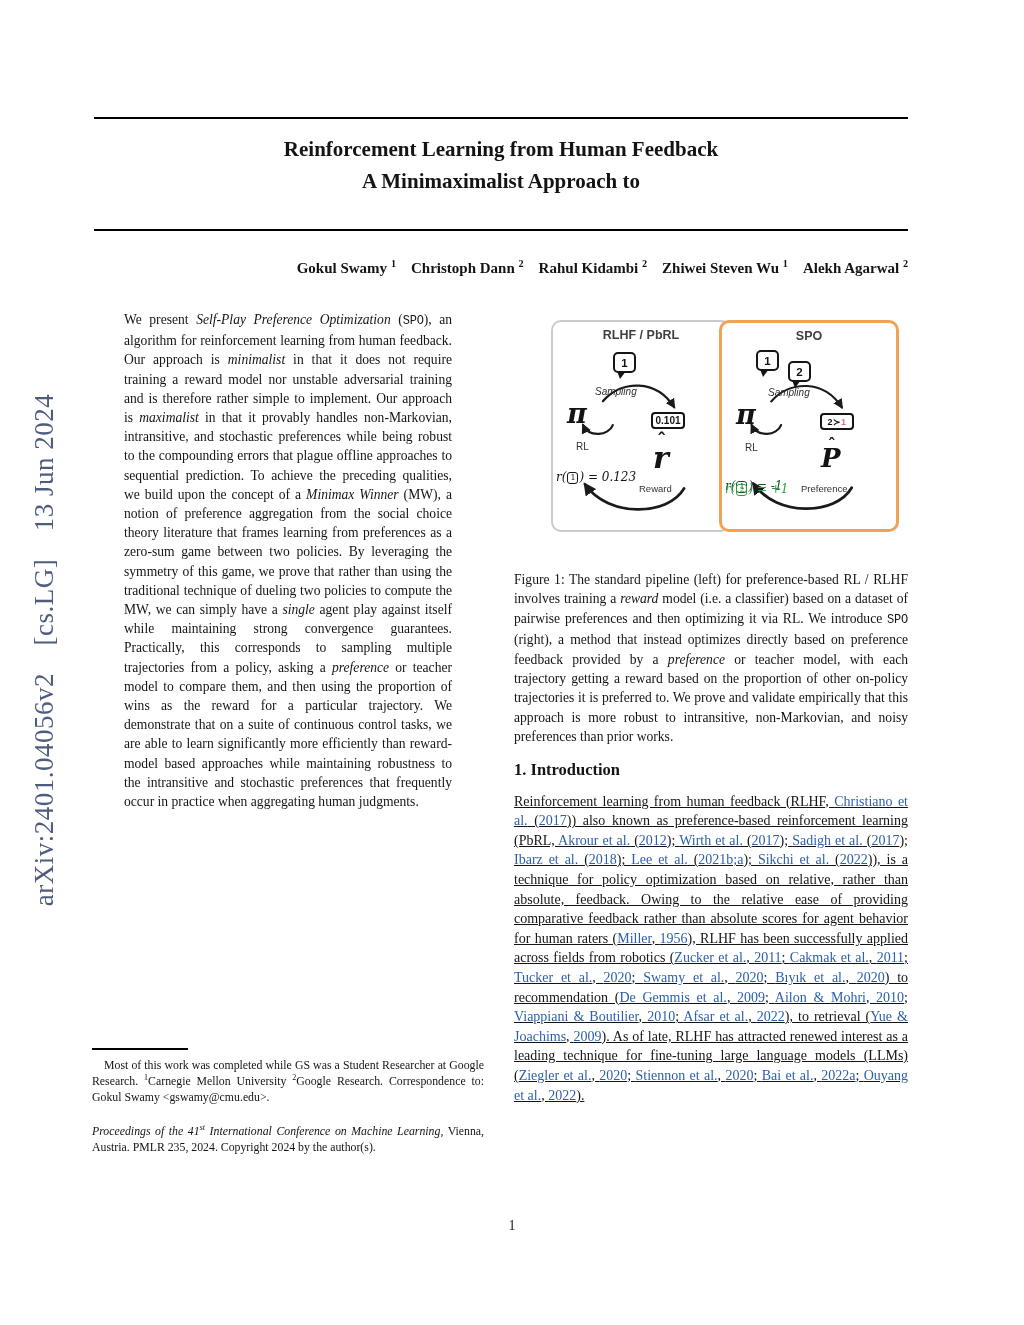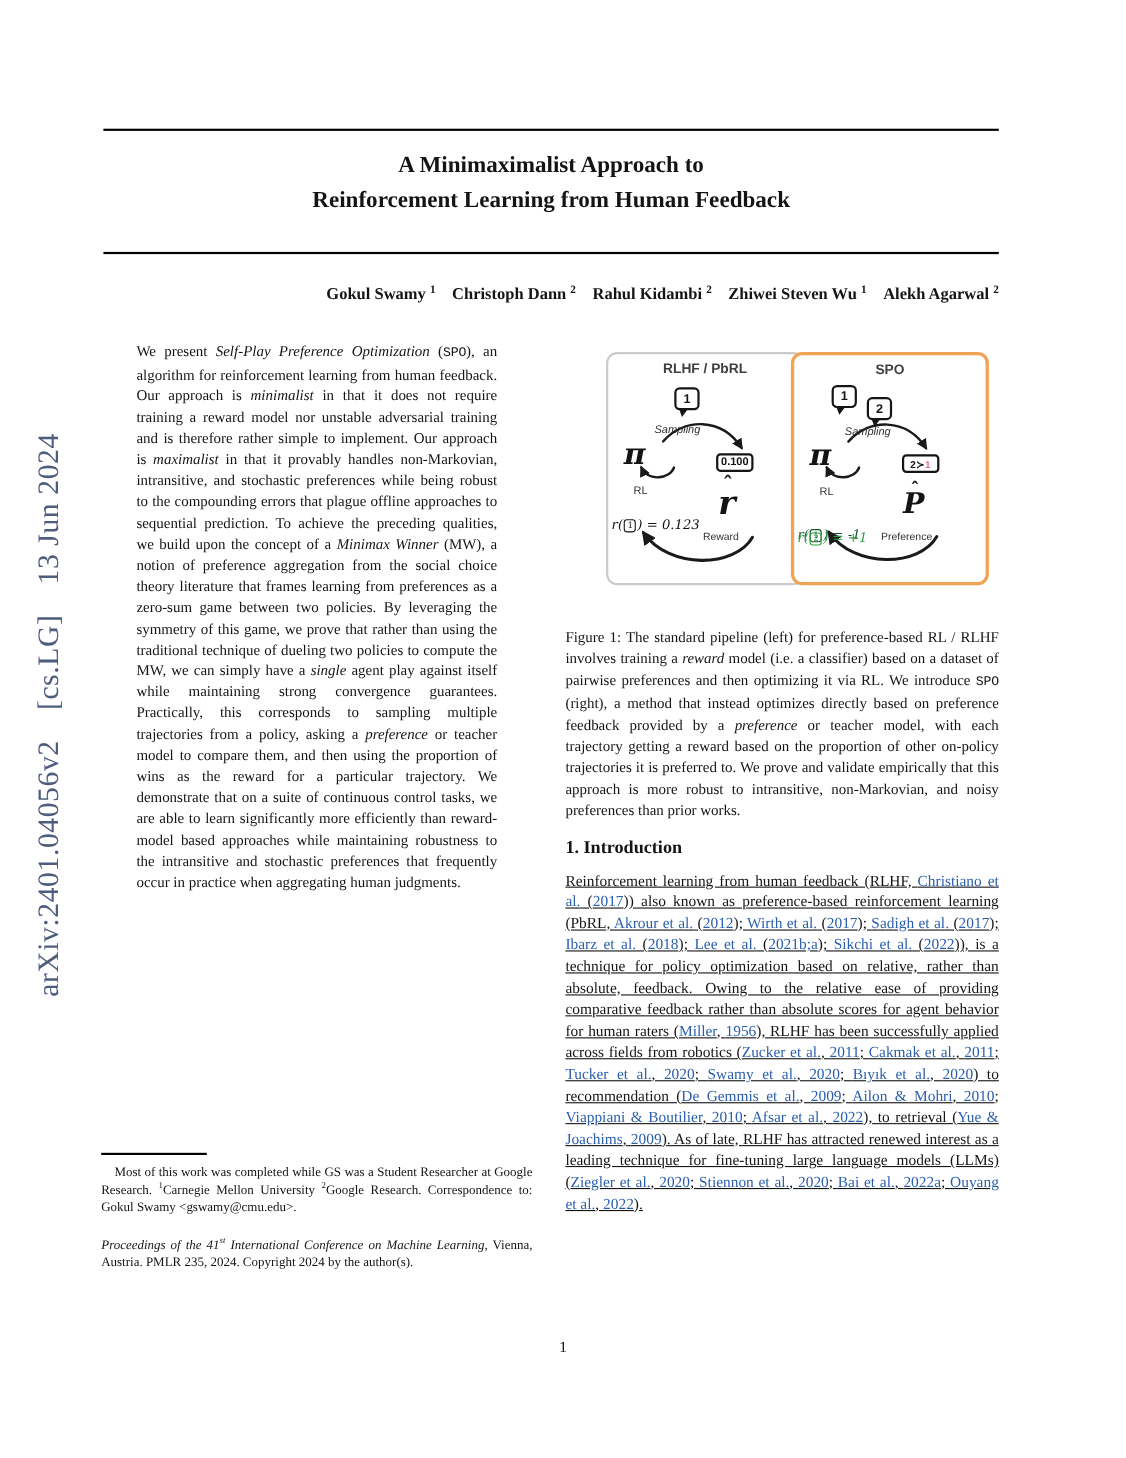--- a/index.html
+++ b/index.html
@@ -132,22 +132,22 @@
     font-size: 8px; font-style: normal; vertical-align: 1px;
   }
 </style>
 </head>
 <body>
 
 <div class="watermark">arXiv:2401.04056v2 [cs.LG] 13 Jun 2024</div>
 
 <div class="rule rule-top"></div>
 <div class="title-block">
+  <div>Reinforcement Learning from Human Feedback</div>
   <div>A Minimaximalist Approach to</div>
-  <div>Reinforcement Learning from Human Feedback</div>
 </div>
 <div class="rule rule-bottom"></div>
 
 <div class="authors"><span>Gokul Swamy </span><span class="st-u">1</span><span>  </span><span>Christoph Dann </span><span class="st-u">2</span><span>  </span><span>Rahul Kidambi </span><span class="st-u">2</span><span>  </span><span>Zhiwei Steven Wu </span><span class="st-u">1</span><span>  </span><span>Alekh Agarwal </span><span class="st-u">2</span></div>
 
 <div class="col-left">
   <div class="abstract-body"><span>We present </span><span class="st-i">Self-Play Preference Optimization</span><span> (</span><span class="st-m">SPO</span><span>), an algorithm for reinforcement learning from human feedback. Our approach is </span><span class="st-i">minimalist</span><span> in that it does not require training a reward model nor unstable adversarial training and is therefore rather simple to implement. Our approach is </span><span class="st-i">maximalist</span><span> in that it provably handles non-Markovian, intransitive, and stochastic preferences while being robust to the compounding errors that plague offline approaches to sequential prediction. To achieve the preceding qualities, we build upon the concept of a </span><span class="st-i">Minimax Winner</span><span> (MW), a notion of preference aggregation from the social choice theory literature that frames learning from preferences as a zero-sum game between two policies. By leveraging the symmetry of this game, we prove that rather than using the traditional technique of dueling two policies to compute the MW, we can simply have a </span><span class="st-i">single</span><span> agent play against itself while maintaining strong convergence guarantees. Practically, this corresponds to sampling multiple trajectories from a policy, asking a </span><span class="st-i">preference</span><span> or teacher model to compare them, and then using the proportion of wins as the reward for a particular trajectory. We demonstrate that on a suite of continuous control tasks, we are able to learn significantly more efficiently than reward-model based approaches while maintaining robustness to the intransitive and stochastic preferences that frequently occur in practice when aggregating human judgments.</span></div>
 </div>
 
 <div class="footnote-block">
@@ -169,21 +169,21 @@
           </marker>
         </defs>
         <path d="M 36 80 C 55 58 90 58 108 86" fill="none" stroke="#1a1a1a" stroke-width="2.2" stroke-linecap="round" marker-end="url(#ah)"></path>
         <path d="M 46 104 C 42 115 22 117 16 104" fill="none" stroke="#1a1a1a" stroke-width="2.2" stroke-linecap="round" marker-end="url(#ah)"></path>
         <path d="M 118 168 C 102 196 42 198 18 164" fill="none" stroke="#1a1a1a" stroke-width="2.8" stroke-linecap="round" marker-end="url(#ah)"></path>
       </svg>
       <div class="bubble lp-bubble1">1</div>
       <div class="sampling-label lp-sampling">Sampling</div>
       <div class="pi-symbol">π</div>
       <div class="rl-label">RL</div>
-      <div class="value-box">0.100</div>
+      <div class="value-box">0.101</div>
       <div class="big-symbol reward-sym">
         <span class="hat">ˆ</span><span>r</span>
       </div>
       <div class="fig-label reward-label">Reward</div>
       <div class="eq lp-eq">
         <span>r(</span><span class="mini-box">1</span><span>) = 0.123</span>
       </div>
     </div>
 
     <div class="panel panel-right">

